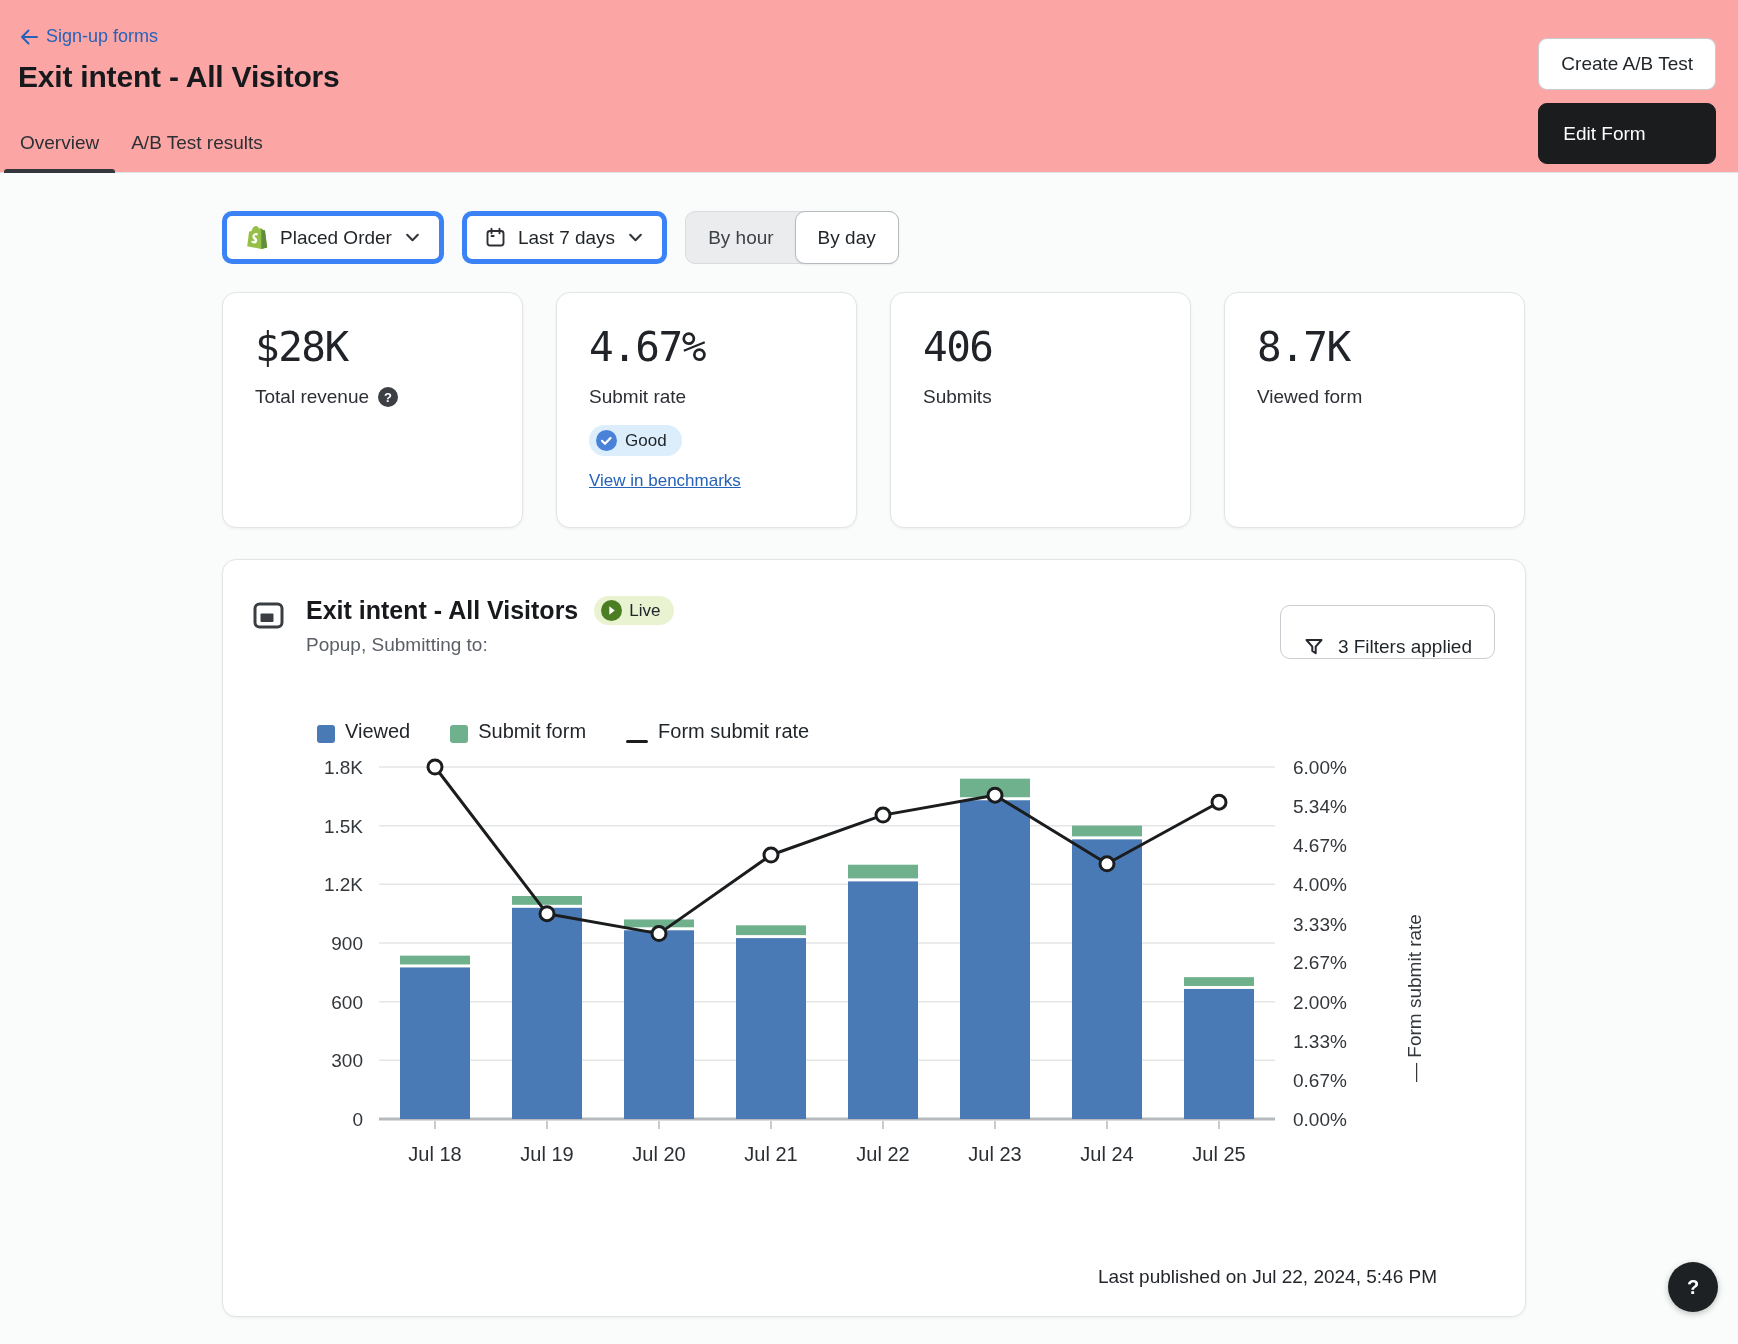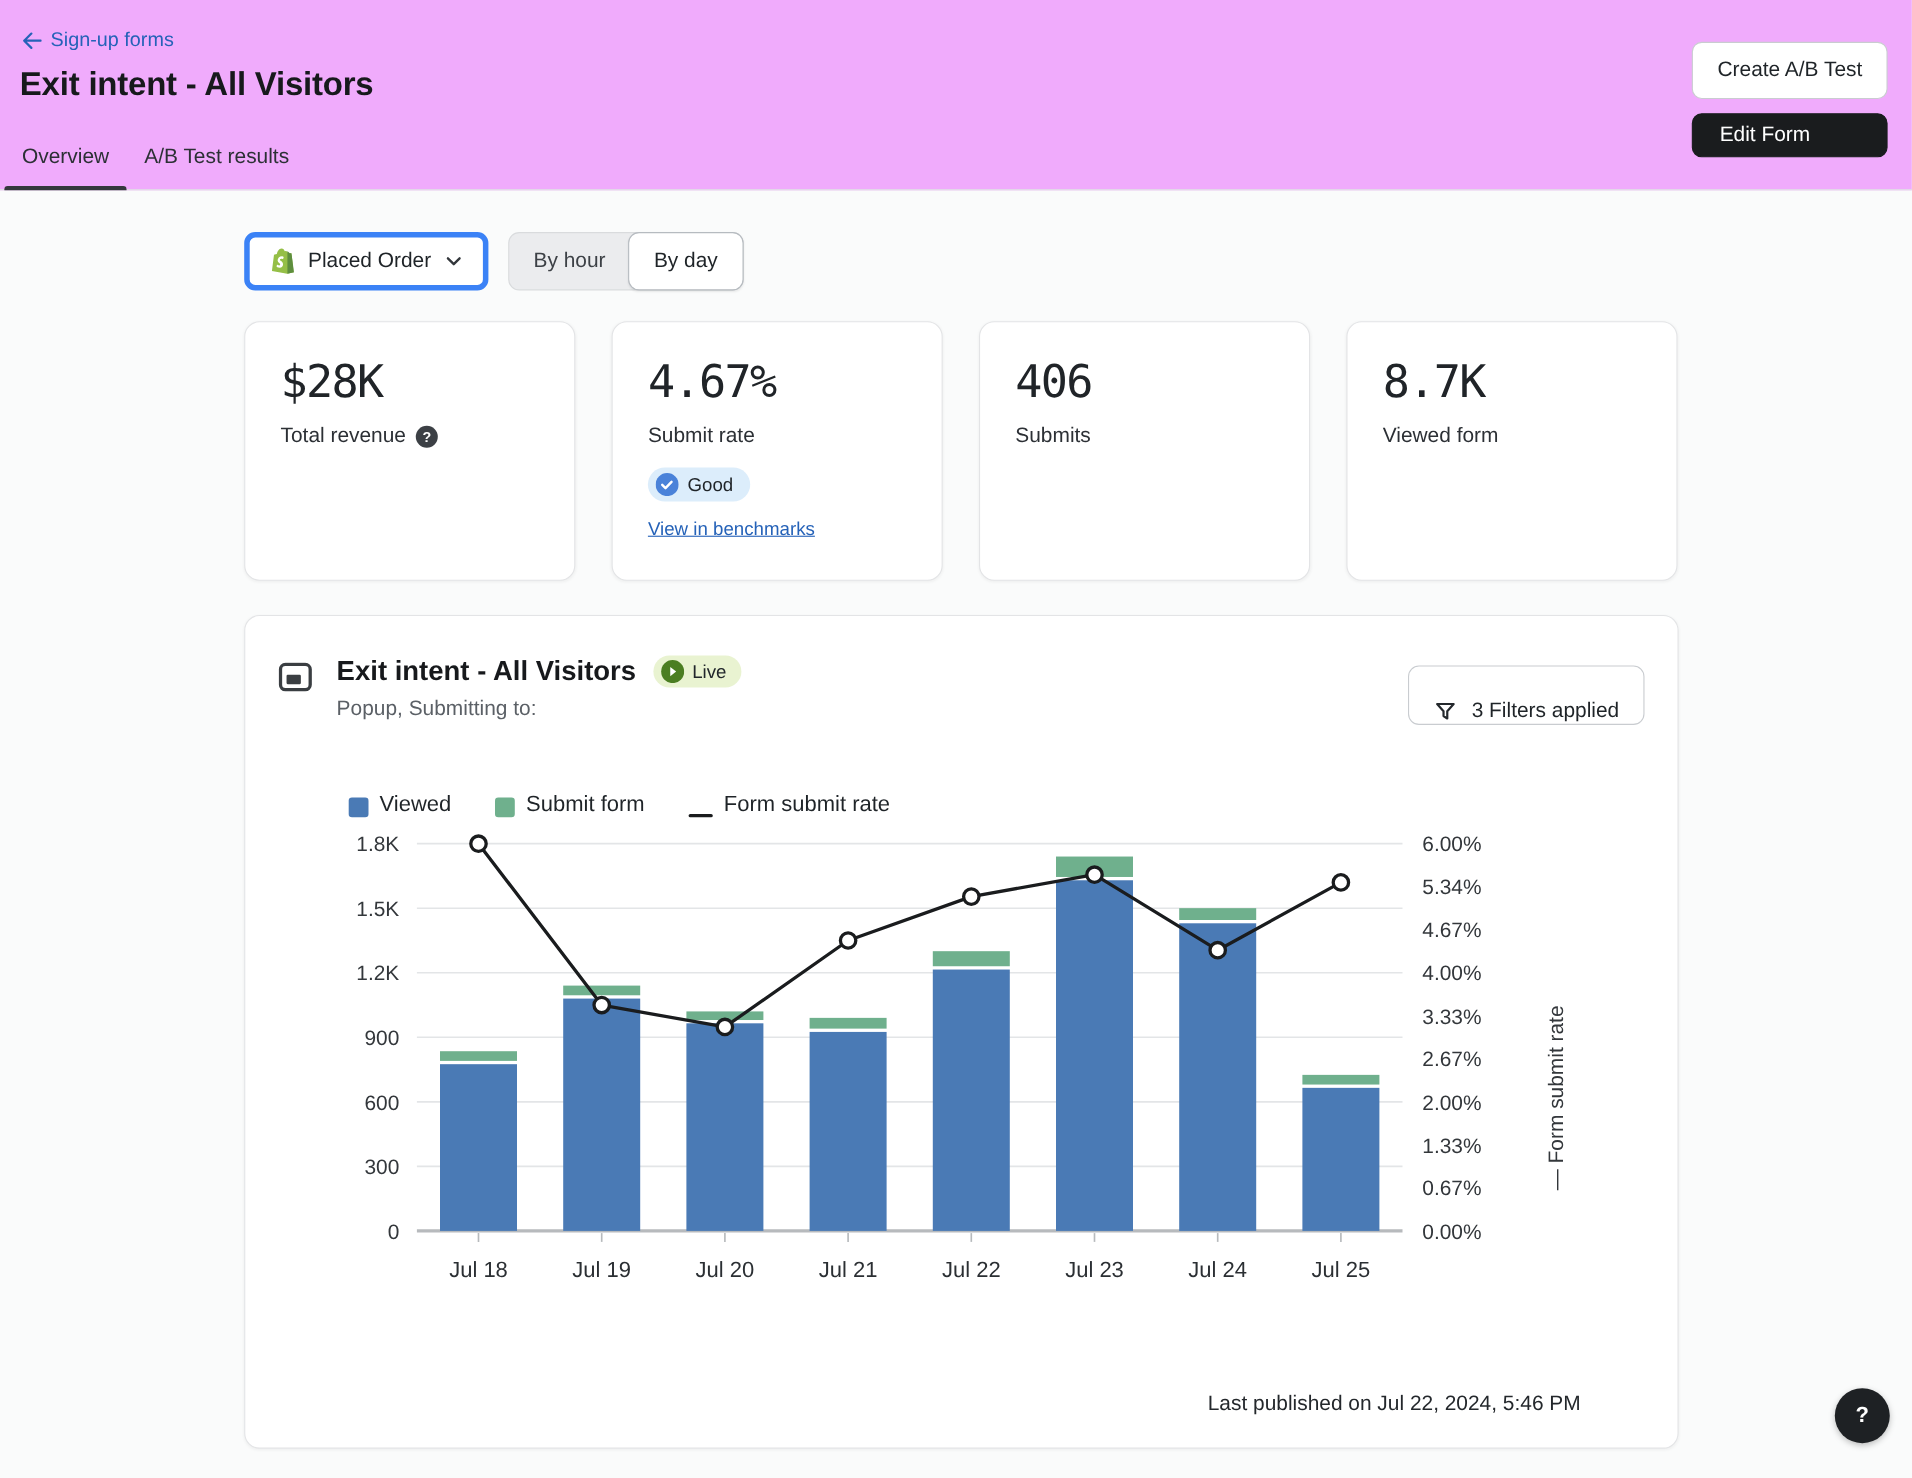--- a/index.html
+++ b/index.html
@@ -5,21 +5,21 @@
   * { box-sizing: border-box; }
   html,body { margin:0; padding:0; }
   body {
     width:1738px; height:1344px; position:relative; overflow:hidden;
     background:#fafbfb; color:#1f2428;
     font-family:"Liberation Sans", sans-serif;
   }
   
   .header {
     position:absolute; top:0; left:0; width:1738px; height:173px;
-    background:#f0abfc; border-bottom:1px solid #e0e2e4;
+    background:#fca5a5; border-bottom:1px solid #e0e2e4;
   }
   .back-link {
     position:absolute; top:26px; left:20px;
     display:flex; align-items:center; gap:8px;
     color:#2562b8; font-size:18px; cursor:pointer; text-decoration:none;
   }
   .page-title {
     position:absolute; top:60px; left:18px;
     font-size:30px; font-weight:700; color:#17191c; letter-spacing:-.2px;
   }
@@ -31,21 +31,21 @@
     content:""; position:absolute; left:0; right:0; bottom:-1px; height:4px;
     background:#34383c; border-radius:3px 3px 0 0;
   }
   .header-actions { position:absolute; top:38px; right:22px; display:flex; gap:13px;flex-direction:column; }
   .btn-outline {
     height:52px; padding:0 22px; background:#fff; border:1px solid #c9ccd0;
     border-radius:9px; font-size:19px; color:#1f2428; display:flex; align-items:center; cursor:pointer;
     font-family:inherit;
   }
   .btn-dark {
-    height:40px; padding:0 24px; background:#1a1c1e; border:1px solid #1a1c1e;
+    height:61px; padding:0 24px; background:#1a1c1e; border:1px solid #1a1c1e;
     border-radius:9px; font-size:19px; color:#ffffff; display:flex; align-items:center; cursor:pointer;
     font-family:inherit;
   }
   
   .container { position:absolute; top:211px; left:222px; width:1304px; }
   .filter-row { display:flex; gap:18px; align-items:center; }
   .filter-btn {
     height:53px; padding:0 18px; background:#fff; border:5px solid #3b82f6;
     border-radius:10px; display:flex; align-items:center; gap:12px;
     font-size:19px; color:#1f2428; cursor:pointer; font-family:inherit;
@@ -154,20 +154,31 @@
         <path fill="#95bf47" d="M19.9 5.5c0-.1-.1-.2-.2-.2l-2.4-.2-1.8-1.8c-.2-.2-.5-.1-.7-.1l-.9.3C13.4 2.1 12.5.9 11 .9 8.4.9 7.1 4.1 6.7 5.8l-2 .6c-.6.2-.6.2-.7.8L2.2 21.3l13.9 2.6 6-1.5S20 5.7 19.9 5.5z"></path>
         <path fill="#5e8e3e" d="M19.7 5.3c-.1 0-1.3-.1-1.3-.1s-1.6-1.6-1.8-1.8c-.1-.1-.2-.1-.3-.1v20.6l6-1.5S20.1 5.9 20 5.6c0-.2-.2-.3-.3-.3z"></path>
         <path fill="#fff" d="M12.9 8.7l-.5 1.8s-.7-.3-1.6-.3c-1.3 0-1.3.8-1.3 1 0 1.1 2.8 1.5 2.8 4 0 2-1.2 3.2-2.9 3.2-2 0-3-1.2-3-1.2l.5-1.8s1.1.9 2 .9c.6 0 .8-.5.8-.8 0-1.4-2.3-1.5-2.3-3.8 0-1.9 1.4-3.8 4.1-3.8 1.1 0 1.4.8 1.4.8z"></path>
       </svg>
       <span>Placed Order</span>
       <svg width="17" height="17" viewBox="0 0 16 16">
           <path d="M3 5.5l5 5 5-5" stroke="#33373b" stroke-width="2" fill="none" stroke-linecap="round" stroke-linejoin="round"></path>
         </svg>
     </button>
 
+    <button class="filter-btn">
+      <svg width="21" height="21" viewBox="0 0 21 21" fill="none" stroke="#2c3035" stroke-width="1.9">
+        <rect x="2.5" y="4" width="16" height="14.5" rx="2.5"></rect>
+        <path d="M6.5 1.8v4.4M14.5 1.8v4.4" stroke-linecap="round"></path>
+        <path d="M6.5 9h2.2" stroke-linecap="round"></path>
+      </svg>
+      <span>Last 7 days</span>
+      <svg width="17" height="17" viewBox="0 0 16 16">
+          <path d="M3 5.5l5 5 5-5" stroke="#33373b" stroke-width="2" fill="none" stroke-linecap="round" stroke-linejoin="round"></path>
+        </svg>
+    </button>
 
     <div class="seg">
       <div class="seg-opt">By hour</div>
       <div class="seg-opt selected">By day</div>
     </div>
   </div>
 
   <div class="cards">
     <div class="card">
       <div class="metric-value">$28K</div>

